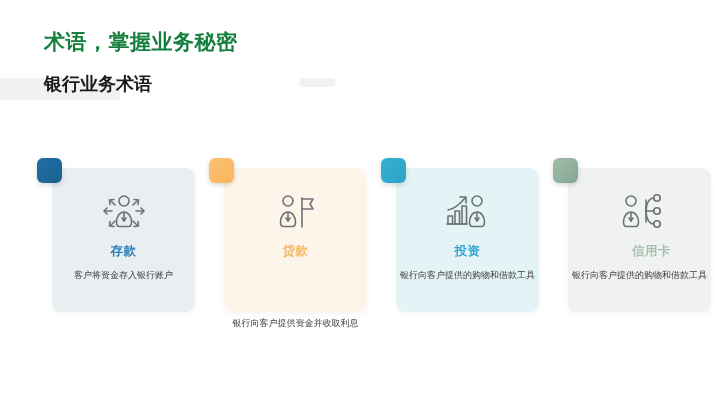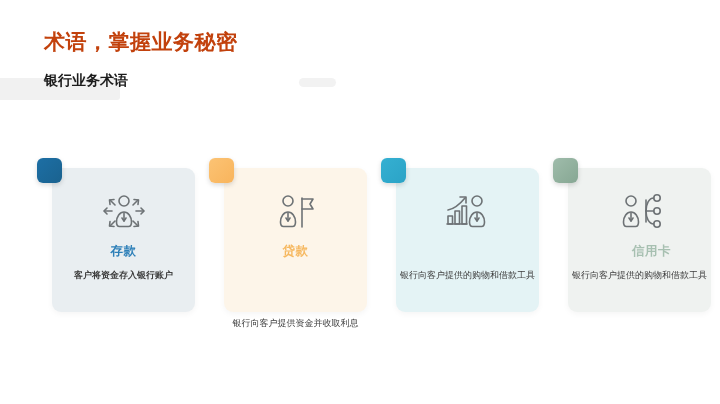--- a/index.html
+++ b/index.html
@@ -43,28 +43,28 @@
   }
 
   
   .title {
     position: absolute;
     left: 44px;
     top: 28px;
     font-size: 21px;
     font-weight: bold;
     letter-spacing: 0.5px;
-    color: #c2410c;
+    color: #15803d;
     white-space: nowrap;
   }
   .subtitle {
     position: absolute;
     left: 44px;
     top: 72px;
-    font-size: 14px;
+    font-size: 18px;
     font-weight: bold;
     color: #1b1b1b;
     white-space: nowrap;
   }
 
   
   .cards {
     position: absolute;
     left: 0;
     top: 0;
@@ -129,21 +129,21 @@
   .card-desc {
     position: absolute;
     top: 269px;
     width: 215px;
     text-align: center;
     font-size: 9px;
     line-height: 13px;
     color: #3c3c3c;
     white-space: nowrap;
   }
-  .cd-0 { left: 16px; font-weight: bold; }
+  .cd-0 { left: 16px; }
   .cd-1 { left: 188px; margin-top: 48px; }
   .cd-2 { left: 360px; }
   .cd-3 { left: 532px; }
 </style>
 </head>
 <body>
 
 <div class="slide">
 
   <div class="subtitle-band"></div>
@@ -203,20 +203,21 @@
         <rect x="12" y="23" width="4.5" height="13"></rect>
         <rect x="19" y="18" width="4.5" height="18"></rect>
         <path d="M5 22c6-1 12-6 17-12"></path>
         <path d="M17 9h6v6"></path>
         <circle cx="34" cy="13" r="5"></circle>
         <path d="M26.5 34c0-5.5 3.3-10 7.5-10s7.5 4.5 7.5 10c0 3-1.5 4.5-3 4.5h-9c-1.5 0-3-1.5-3-4.5z"></path>
         <path d="M34 25v8"></path>
         <path d="M32 30l2 3 2-3"></path>
       </svg>
     </div>
+    <div class="card-title ct-2">投资</div>
     <div class="card-desc cd-2">银行向客户提供的购物和借款工具</div>
 
     <div class="card card-3"></div>
     <div class="corner corner-3"></div>
     <div class="icon-wrap iw-3">
       <svg width="48" height="46" viewBox="0 0 48 46" fill="none" stroke="#6d7275" stroke-width="1.6" stroke-linecap="round" stroke-linejoin="round">
         <circle cx="15" cy="13" r="5"></circle>
         <path d="M7.5 34c0-5.5 3.3-10 7.5-10s7.5 4.5 7.5 10c0 3-1.5 4.5-3 4.5h-9c-1.5 0-3-1.5-3-4.5z"></path>
         <path d="M15 25v8"></path>
         <path d="M13 30l2 3 2-3"></path>

